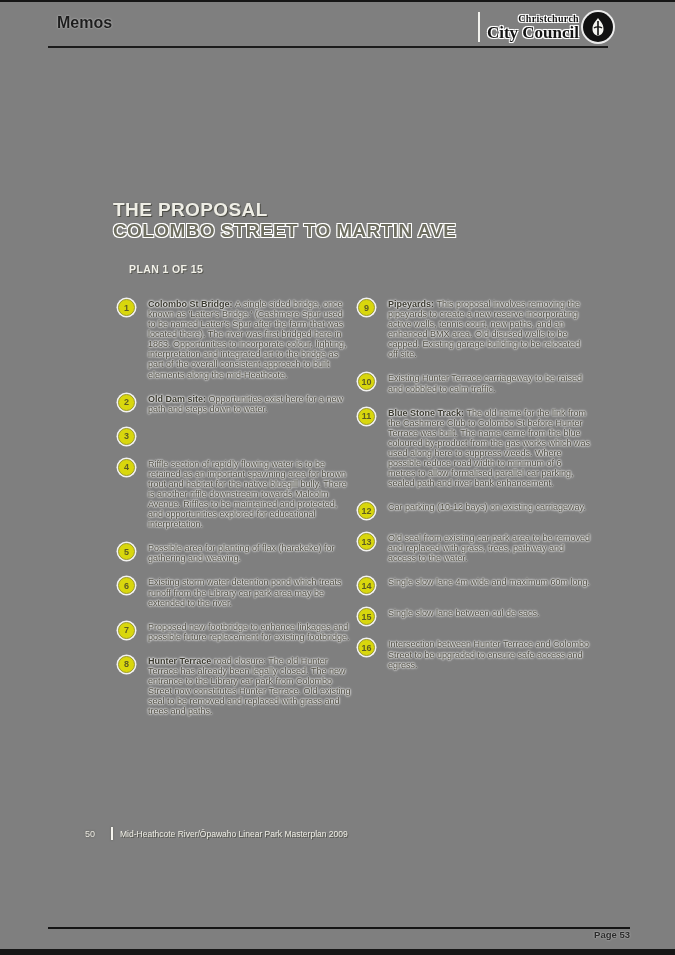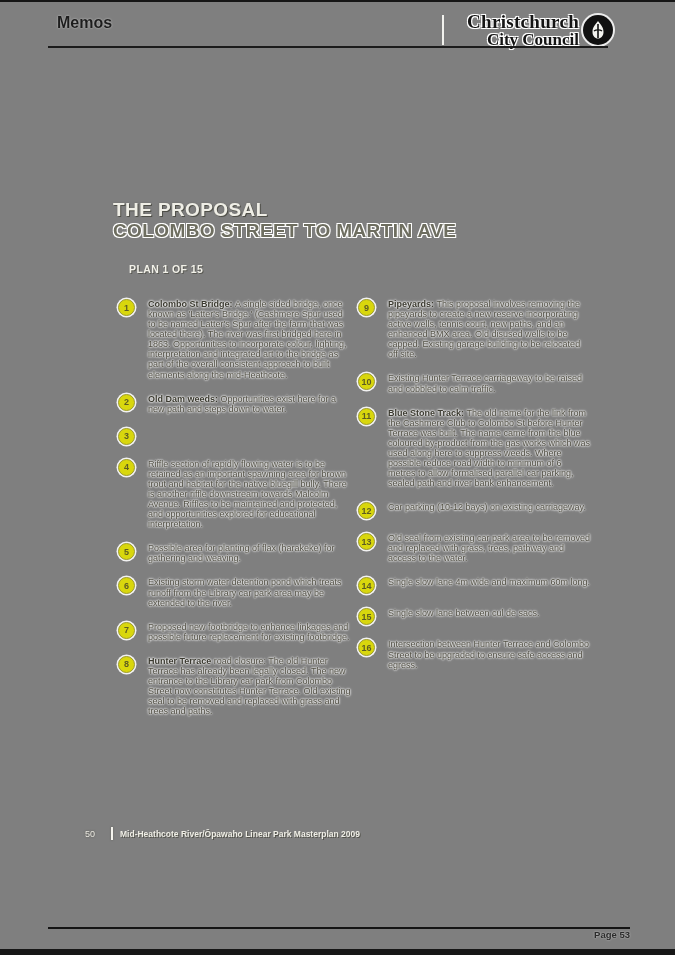--- a/index.html
+++ b/index.html
@@ -24,21 +24,21 @@
     position:absolute;right:62px;top:12px;
     display:flex;align-items:center;gap:4px;
   }
   #logo-sep{width:2px;height:30px;background:#f2f2ee;margin-right:3px;}
   .logo-text{
     text-align:right;
     font-family:"Liberation Serif",serif;
     font-weight:bold;color:#141414;line-height:1.0;
     text-shadow:-1px -1px 0 #fff,1px -1px 0 #fff,-1px 1px 0 #fff,1px 1px 0 #fff,0 0 2px #fff;
   }
-  .logo-line1{font-size:19px;letter-spacing:.3px;padding-left:16px;}
+  .logo-line1{font-size:10px;letter-spacing:.3px;padding-left:16px;}
   .logo-line2{font-size:17px;}
   #logo-mark{width:30px;height:30px;border-radius:50%;background:#111;
     box-shadow:0 0 0 2px rgba(255,255,255,.85);
     display:flex;align-items:center;justify-content:center;flex:0 0 auto;}
   #header-rule{position:absolute;left:48px;top:46px;width:560px;height:2px;background:#1b1b1b;}
 
   
   #title-block{position:absolute;left:113px;top:200px;line-height:1.1;}
   .title-line{font-size:19px;font-weight:bold;letter-spacing:.4px;}
   #title-line1{
@@ -81,21 +81,21 @@
 
   
   #footer{position:absolute;left:85px;top:827px;display:flex;align-items:center;}
   #footer-page-number{
     font-size:9px;color:#eceae2;font-weight:normal;
     text-shadow:0 0 2px rgba(70,70,62,.8);
   }
   #footer-bar{width:2px;height:13px;background:#f5f4ee;margin:0 7px 0 16px;
     box-shadow:0 0 2px rgba(70,70,62,.6);}
   #footer-source{
-    font-size:8.5px;font-weight:bold;color:#efeee6;
+    font-size:8.5px;font-weight:normal;color:#efeee6;
     text-shadow:1px 1px 0 rgba(75,75,67,.85);
   }
   #bottom-rule{position:absolute;left:48px;top:927px;width:582px;height:2px;background:#141414;}
   #page-label{
     position:absolute;right:45px;top:929px;
     font-size:9.5px;font-weight:bold;color:#2c2c2c;
     text-shadow:0 0 2px rgba(255,255,255,.6);
   }
 </style>
 </head>
@@ -128,21 +128,21 @@
 </div>
 
 <div class="column" id="column-left">
   <div class="item">
     <div class="badge">1</div>
     <div class="item-text"><b>Colombo St Bridge: </b><span>A single sided bridge, once known as 'Latter's Bridge.' (Cashmere Spur used to be named Latter's Spur after the farm that was located there). The river was first bridged here in 1863. Opportunities to incorporate colour, lighting, interpretation and integrated art to the bridge as part of the overall consistent approach to built elements along the mid-Heathcote.</span></div>
   </div>
 
   <div class="item">
     <div class="badge">2</div>
-    <div class="item-text"><b>Old Dam weeds: </b><span>Opportunities exist here for a new path and steps down to water.</span></div>
+    <div class="item-text"><b>Old Dam site: </b><span>Opportunities exist here for a new path and steps down to water.</span></div>
   </div>
 
   <div class="item">
     <div class="badge">3</div>
   </div>
 
   <div class="item">
     <div class="badge">4</div>
     <div class="item-text"><b></b><span>Riffle section of rapidly flowing water is to be retained as an important spawning area for brown trout and habitat for the native bluegill bully. There is another riffle downstream towards Malcolm Avenue. Riffles to be maintained and protected, and opportunities explored for educational interpretation.</span></div>
   </div>

